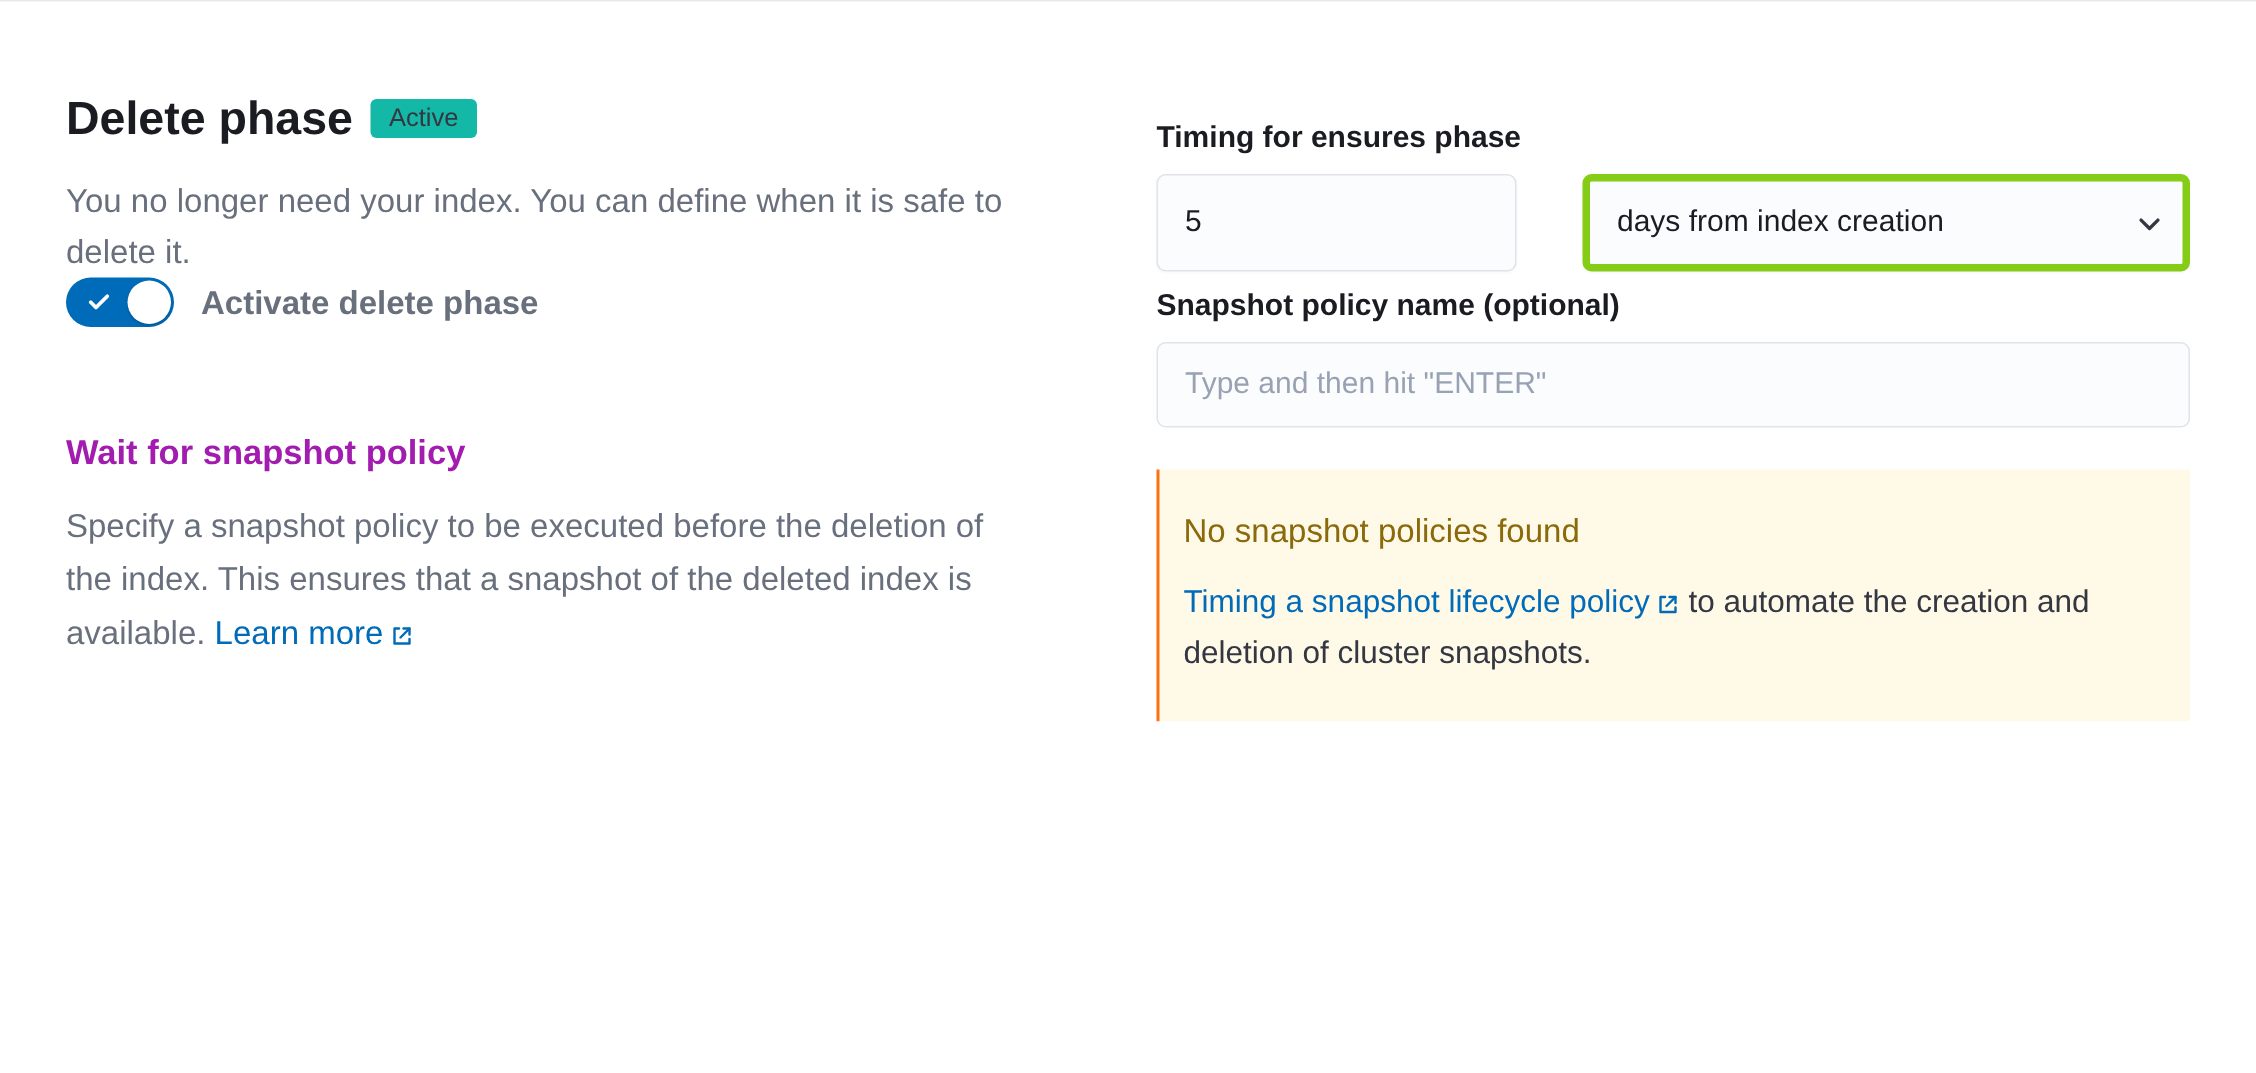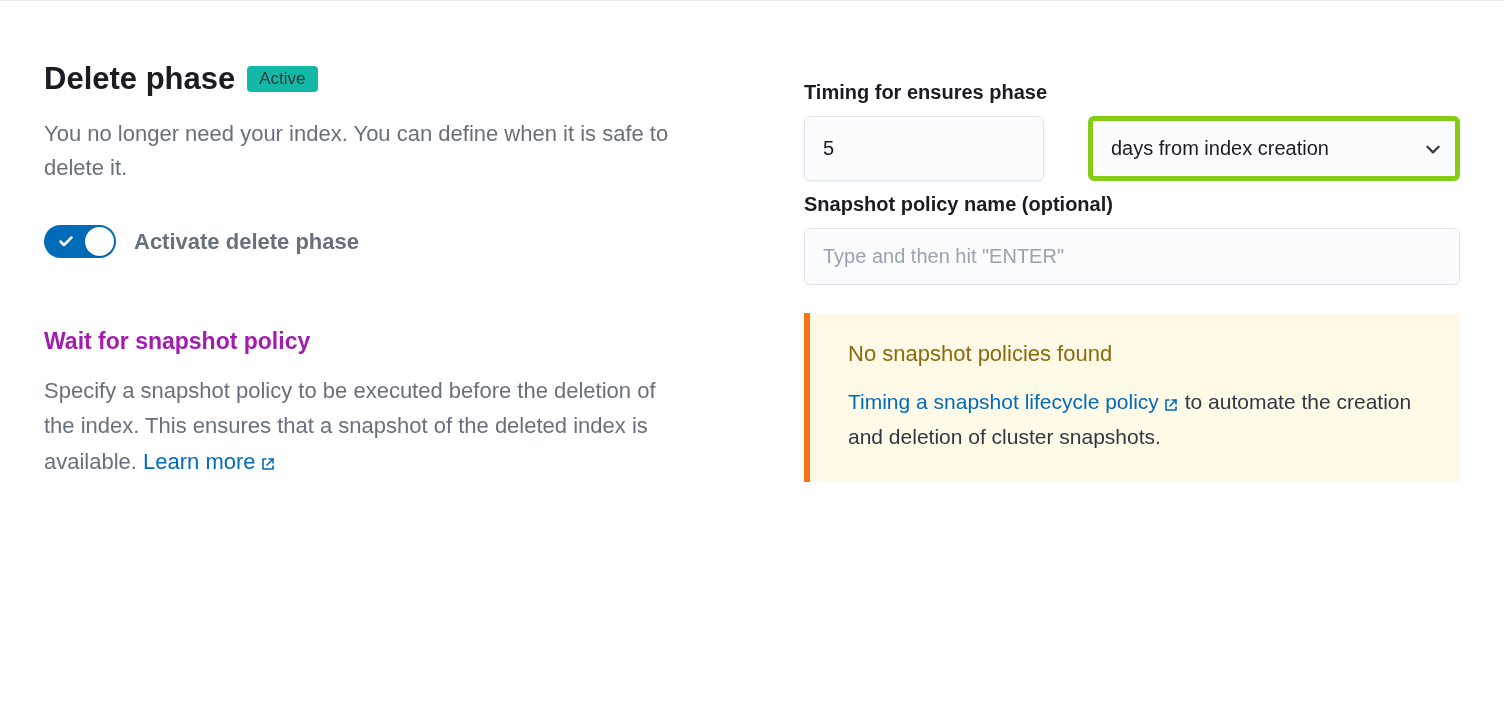--- a/index.html
+++ b/index.html
@@ -15,21 +15,21 @@
       padding: 0;
     }
     .container {
       max-width: 1504px;
       padding: 0 44px;
       border-top: 1px solid #e6e8ec;
       padding-top: 60px;
     }
     .two-col {
       display: flex;
-      gap: 120px;
+      gap: 87px;
     }
     .left-col {
       flex: 0 0 640px;
       max-width: 640px;
     }
     .right-col {
       flex: 1;
       max-width: 690px;
     }
     .title-row {
@@ -49,21 +49,20 @@
       color: #343741;
       font-size: 17px;
       font-weight: 500;
       padding: 3px 12px;
       border-radius: 4px;
     }
     .description {
       font-size: 22px;
       line-height: 1.55;
       color: #69707d;
-      margin-bottom: 40px;
     }
     .toggle-row {
       display: flex;
       align-items: center;
       gap: 18px;
       margin-bottom: 70px;
       font-weight: bold;
     }
     .toggle {
       position: relative;
@@ -194,23 +193,23 @@
       border: 1px solid #e0e3ea;
       border-radius: 6px;
       background: #fbfcfd;
       width: 100%;
       margin-bottom: 28px;
     }
     .snapshot-input::placeholder {
       color: #98a2b3;
     }
     .callout {
-      border-left: 6px solid #f97316;
+      border-left: 2px solid #f97316;
       background: #fff9e8;
-      padding: 28px 32px 28px 38px;
+      padding: 28px 32px 28px 16px;
       border-radius: 0;
     }
     .callout-title {
       font-size: 22px;
       font-weight: 500;
       color: #8a6a0a;
       margin-bottom: 18px;
     }
     .callout-body {
       font-size: 21px;

